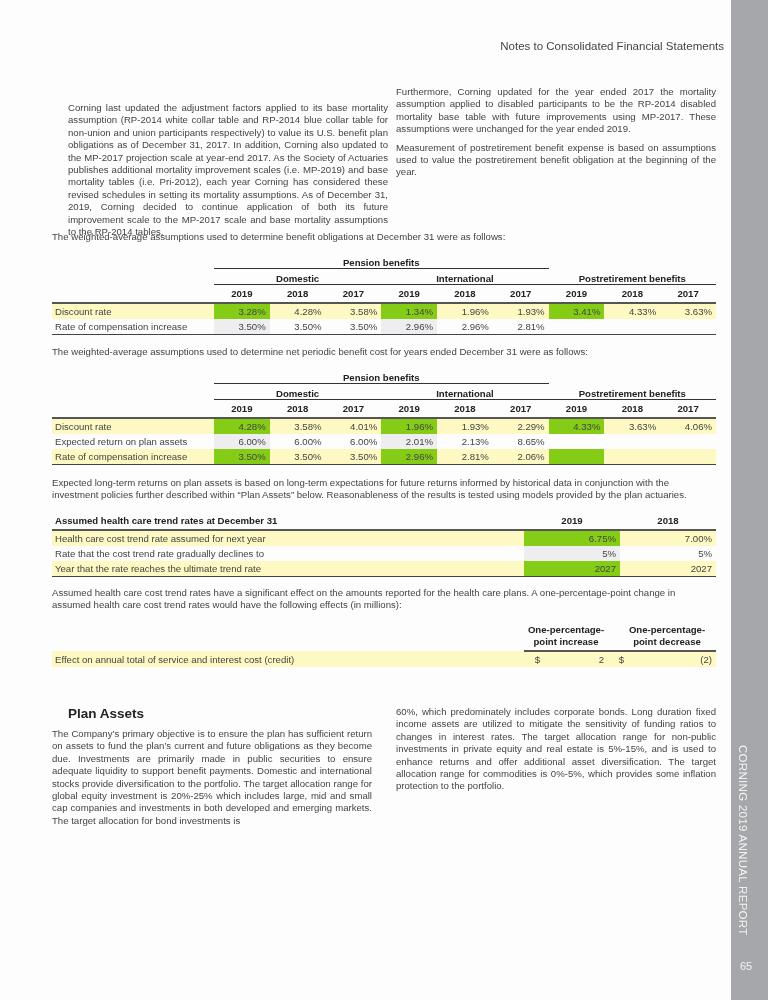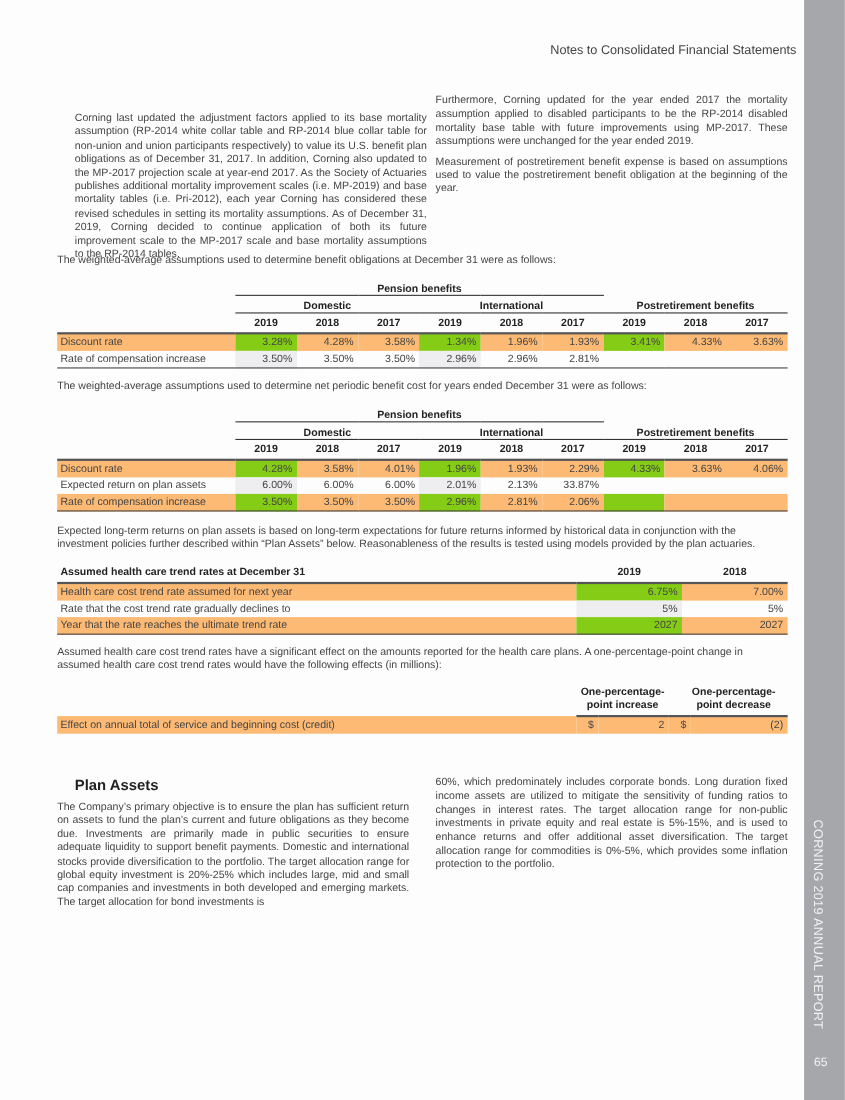--- a/index.html
+++ b/index.html
@@ -31,21 +31,21 @@
     position: absolute; left: 52px; font-size: 9.6px; line-height: 12.4px; width: 664px; color: #444;
   }
   table { border-collapse: collapse; position: absolute; left: 52px; width: 664px; font-size: 9.6px; color: #444; }
   th { font-weight: bold; color: #222; padding: 0; }
   td { padding: 0; }
   .grp-row th { height: 15px; vertical-align: bottom; text-align: center; }
   .grp-row th.ul { border-bottom: 1.4px solid #333; }
   .yr-row th { height: 17px; text-align: center; border-bottom: 2px solid #555; }
   .data td { height: 15px; text-align: right; padding-right: 4px; }
   .data td.label { text-align: left; padding-left: 3px; }
-  tr.shade td { background: #fdba74; }
+  tr.shade td { background: #fef9c3; }
   tr.shade td.light { background: #84cc16; }
   td.light2 { background: #eeeef1; }
   tr.last td { border-bottom: 1.4px solid #444; }
   .section-title { position: absolute; left: 52px; top: 706px; font-weight: bold; font-size: 13.5px; color: #222; margin-left: 16px; }
 </style>
 </head>
 <body>
 
 <div class="sidebar">
   <div class="sidebar-text">CORNING 2019 ANNUAL REPORT</div>
@@ -161,21 +161,21 @@
     <td>3.63%</td>
     <td>4.06%</td>
   </tr>
   <tr class="data">
     <td class="label">Expected return on plan assets</td>
     <td class="light2">6.00%</td>
     <td>6.00%</td>
     <td>6.00%</td>
     <td class="light2">2.01%</td>
     <td>2.13%</td>
-    <td>33.87%</td>
+    <td>8.65%</td>
     <td></td>
     <td></td>
     <td></td>
   </tr>
   <tr class="data shade last">
     <td class="label">Rate of compensation increase</td>
     <td class="light">3.50%</td>
     <td>3.50%</td>
     <td>3.50%</td>
     <td class="light">2.96%</td>
@@ -235,21 +235,21 @@
     <th colspan="2" style="text-align:center; border-bottom:2px solid #555; line-height:12px; padding-bottom:2px;">
       <span>One-percentage-</span><br>
       <span>point increase</span>
     </th>
     <th colspan="2" style="text-align:center; border-bottom:2px solid #555; line-height:12px; padding-bottom:2px; padding-left:10px;">
       <span>One-percentage-</span><br>
       <span>point decrease</span>
     </th>
   </tr>
   <tr class="data shade">
-    <td class="label">Effect on annual total of service and beginning cost (credit)</td>
+    <td class="label">Effect on annual total of service and interest cost (credit)</td>
     <td>$</td>
     <td>2</td>
     <td>$</td>
     <td>(2)</td>
   </tr>
 </tbody>
   </table>
 
 <div class="section-title">Plan Assets</div>
 <div class="col" style="left:52px; top:728px; width:320px;">

